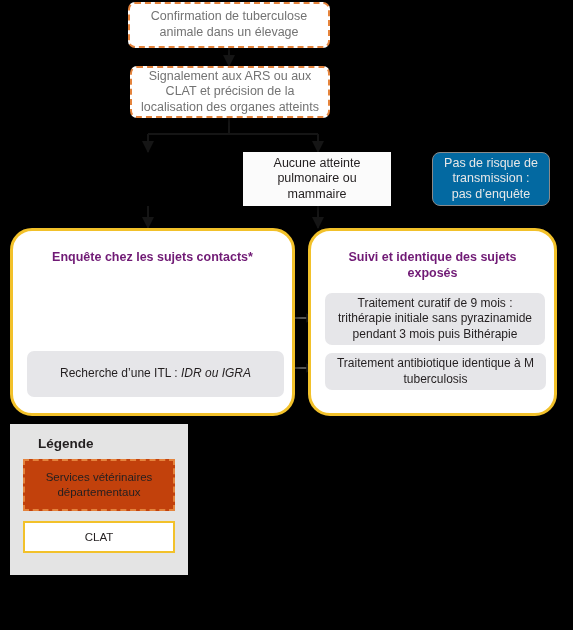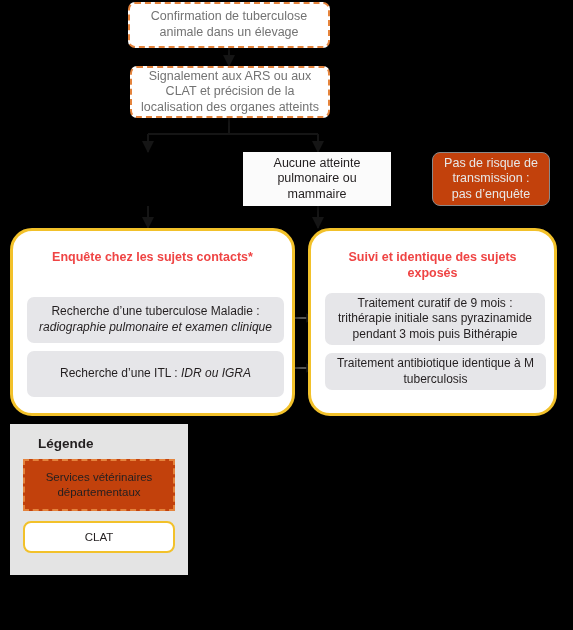--- a/index.html
+++ b/index.html
@@ -47,21 +47,21 @@
     background: #fbfbfb;
     border: none;
     font-size: 12.5px;
     color: #231f20;
     box-shadow: 3px 3px 4px rgba(0,0,0,0.45);
     padding: 4px 8px;
   }
 
   
   .grey-box {
-    background: #c2410c;
+    background: #0369a1;
     border-radius: 8px;
     border: 1px solid #8a8a8a;
     font-size: 12.5px;
     color: #e8e8e8;
     box-shadow: 3px 3px 4px rgba(0,0,0,0.45);
     padding: 4px 8px;
   }
 
   
   .panel {
@@ -72,21 +72,21 @@
     border-radius: 22px;
     box-shadow: 3px 3px 5px rgba(0,0,0,0.4);
   }
   .panel-title {
     position: absolute;
     left: 0; right: 0;
     top: 18px;
     text-align: center;
     font-size: 12.5px;
     font-weight: bold;
-    color: #ef4444;
+    color: #701a75;
     line-height: 1.3;
     padding: 0 14px;
     box-sizing: border-box;
   }
   .sub-box {
     position: absolute;
     box-sizing: border-box;
     background: #e6e6e9;
     border-radius: 7px;
     display: flex;
@@ -132,21 +132,21 @@
   .legend-dashed {
     height: 52px;
     background: #c2410c;
     border: 2px dashed #e4833c;
     border-radius: 0;
   }
   .legend-yellow {
     height: 32px;
     background: #ffffff;
     border: 2px solid #f2c12a;
-    border-radius: 8px;
+    border-radius: 0;
   }
   svg.connectors {
     position: absolute;
     left: 0; top: 0;
     width: 573px;
     height: 630px;
     pointer-events: none;
   }
 </style>
 </head>
@@ -181,26 +181,20 @@
   <div class="node dashed-box" style="left:130px; top:66px; width:200px; height:52px;">Signalement aux ARS ou aux CLAT et précision de la localisation des organes atteints</div>
 
 
   <div class="node light-box" style="left:243px; top:152px; width:148px; height:54px;">Aucune atteinte pulmonaire ou mammaire</div>
 
   <div class="node grey-box" style="left:432px; top:152px; width:118px; height:54px;">Pas de risque de transmission : pas d’enquête</div>
 
   <div class="panel" style="left:10px; top:228px; width:285px; height:188px;">
     <div class="panel-title">Enquête chez les sujets contacts*</div>
 
-    <div class="sub-box" style="left:14px; top:66px; width:257px; height:46px;">
-      <span>
-        <span>Recherche d’une tuberculose Maladie :</span><br>
-        <i>radiographie pulmonaire et examen clinique</i>
-      </span>
-    </div>
 
     <div class="sub-box" style="left:14px; top:120px; width:257px; height:46px;">
       <span>
         <span>Recherche d’une ITL : </span><i>IDR ou IGRA</i>
       </span>
     </div>
   </div>
 
   <div class="panel" style="left:308px; top:228px; width:249px; height:188px;">
     <div class="panel-title">Suivi et identique des sujets exposés</div>

